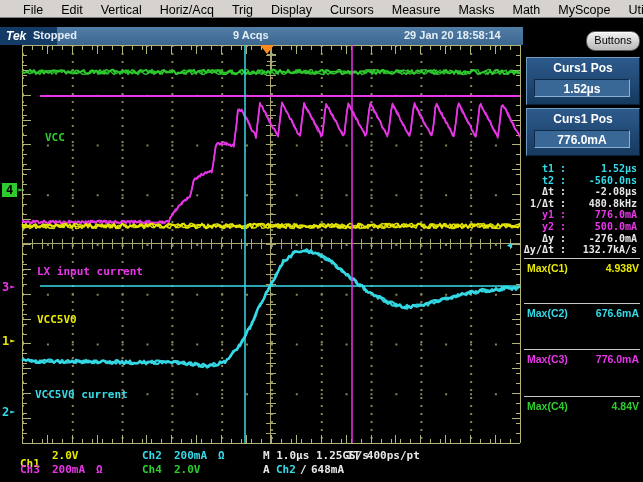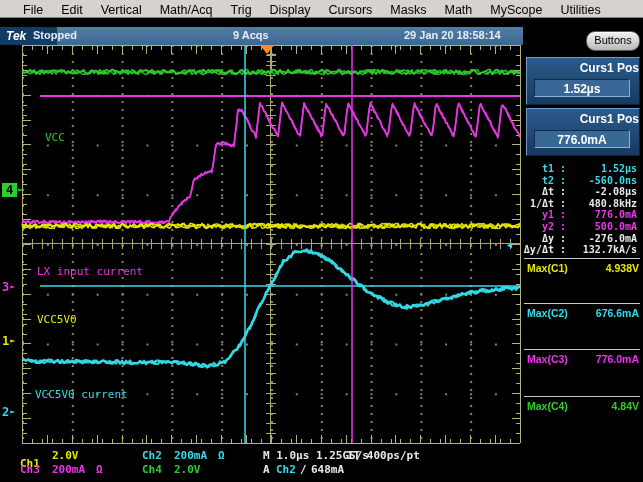--- a/index.html
+++ b/index.html
@@ -65,27 +65,27 @@
           font-weight:bold;font-size:12px;line-height:14px;display:flex;align-items:center}
   .chmark .arr{font-size:8px;margin-left:1px}
   .mk4 .dig{background:#2ecc2e;color:#000;padding:0 4px}
   .mk4 .arr{color:#2ecc2e}
   .mk3{color:#e836e8}.mk1{color:#e8e800}.mk2{color:#35dbe8}
   .triglevel{position:absolute;left:505px;top:240px;color:#35dbe8;font-size:9px}
 
   svg#wave-svg{position:absolute;left:0;top:0}
 
   
-  .wlabel{position:absolute;font-family:"DejaVu Sans Mono",monospace;font-weight:normal;font-size:11px;white-space:nowrap}
+  .wlabel{position:absolute;font-family:"DejaVu Sans Mono",monospace;font-weight:bold;font-size:11px;white-space:nowrap}
   .c-green{color:#2ecc2e}.c-yellow{color:#e8e800}.c-mag{color:#e836e8}.c-cyan{color:#35dbe8}.c-white{color:#e8e8e8}
 
   
   .cursbox{position:absolute;left:526px;width:112px;height:46px;
            background:linear-gradient(#2d5a8c,#163a60);border:1px solid #6f9cc2;border-bottom-color:#0a1f3a;border-right-color:#0a1f3a}
-  .cursbox .title{color:#fff;font-weight:bold;font-size:12px;text-align:right;margin-top:3px}
+  .cursbox .title{color:#fff;font-weight:bold;font-size:12px;text-align:center;margin-top:3px}
   .cursbox .val{position:absolute;left:7px;top:21px;width:96px;height:18px;background:#3a6896;
                 border:1px solid #0e2a48;border-bottom-color:#8ab0d0;border-right-color:#8ab0d0;
                 color:#fff;font-size:12px;font-weight:bold;text-align:center;line-height:18px;box-sizing:border-box}
   .ro-row{position:absolute;left:522px;width:118px;height:11.6px;font-family:"DejaVu Sans Mono",monospace;
           font-weight:bold;font-size:10px;line-height:11px;display:flex}
   .ro-l{width:44px;text-align:right}
   .ro-v{flex:1;text-align:right;padding-right:3px}
   .meas-sep{position:absolute;left:524px;width:116px;height:1px;background:#c8c8c8}
   .meas-row{position:absolute;left:527px;width:112px;font-family:Liberation Sans, sans-serif;
             font-weight:bold;font-size:10.5px;display:flex}
@@ -96,24 +96,25 @@
        font-family:"DejaVu Sans Mono",monospace;font-weight:bold;font-size:11px}
   .bot span{position:absolute;white-space:nowrap}
 </style>
 </head>
 <body>
 
 <div class="menubar">
   <span class="mitem">File</span>
   <span class="mitem">Edit</span>
   <span class="mitem">Vertical</span>
-  <span class="mitem">Math/Acq</span>
+  <span class="mitem">Horiz/Acq</span>
   <span class="mitem">Trig</span>
   <span class="mitem">Display</span>
   <span class="mitem">Cursors</span>
+  <span class="mitem">Measure</span>
   <span class="mitem">Masks</span>
   <span class="mitem">Math</span>
   <span class="mitem">MyScope</span>
   <span class="mitem">Utilities</span>
 
 </div>
 
 <div class="statusbar">
   <div class="tekbox">Tek</div>
   <span class="sb-text" style="left:33px">Stopped</span>

